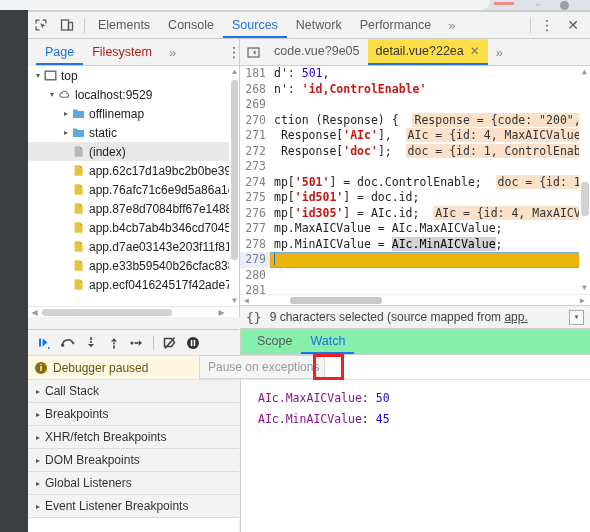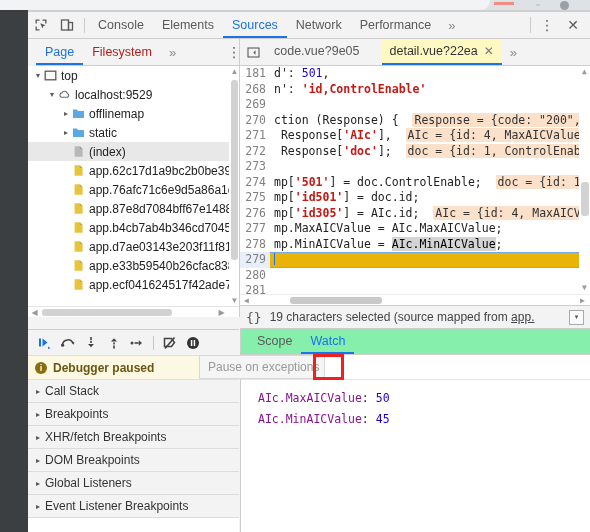--- a/index.html
+++ b/index.html
@@ -94,21 +94,21 @@
     position: absolute; left: 212px; top: 0; width: 350px; height: 27px;
     display: flex; align-items: center; border-bottom: 1px solid #cdcdcd;
     background: #f3f3f3;
   }
   .file-tab {
     padding: 0 8px; height: 26px; line-height: 26px; font-size: 12.5px;
     color: #5a5a5a; cursor: pointer; white-space: nowrap;
     border-bottom: 2px solid transparent; display: flex; align-items: center;
   }
   .file-tab.active {
-    color: #333; border-bottom-color: #1a73e8; background: #fef9c3; margin-left: 14px;
+    color: #333; border-bottom-color: #1a73e8; background: #fde047;
   }
   .file-tab .tabclose { margin-left: 6px; color: #777; font-size: 12px; }
   .panel-vline {
     position: absolute; left: 211px; top: 27px; width: 1px; height: 278px;
     background: #cdcdcd;
   }
 
   
   .navigator {
     position: absolute; left: 0; top: 54px; width: 211px; height: 251px;
@@ -238,21 +238,21 @@
   .paused-banner {
     position: absolute; left: 0; top: 343px; width: 211px; height: 25px;
     background: #fdf8e3; border-top: 1px solid #e8e0c0; border-bottom: 1px solid #e8e0c0;
     display: flex; align-items: center; padding-left: 7px; gap: 6px;
   }
   .warn-dot {
     width: 12px; height: 12px; border-radius: 50%; background: #8a6d0b;
     color: #fdf8e3; font-size: 9px; font-weight: bold; line-height: 12px;
     text-align: center; flex: none;
   }
-  .paused-text { font-size: 12px; color: #6b5611; font-weight: bold; }
+  .paused-text { font-size: 12px; color: #6b5611; font-weight: normal; }
 
   
   .tooltip-pause {
     position: absolute; left: 199px; top: 355px; width: 126px; height: 24px;
     background: #f5f5f5; border: 1px solid #d8d8d8;
     font-size: 12px; color: #9a9a9a; line-height: 22px; padding-left: 8px;
     white-space: nowrap; overflow: hidden; z-index: 40;
   }
 
   
@@ -333,22 +333,22 @@
         </svg>
       </div>
       <div class="icon-btn">
         <svg width="14" height="14" viewBox="0 0 14 14">
           <rect x="1.5" y="2" width="7" height="10" fill="none" stroke="#5a5a5a" stroke-width="1.3"></rect>
           <rect x="8.5" y="4.5" width="4" height="7.5" fill="none" stroke="#5a5a5a" stroke-width="1.3"></rect>
         </svg>
       </div>
       <div class="tb-divider"></div>
 
+      <div class="main-tab">Elements</div>
       <div class="main-tab">Console</div>
-      <div class="main-tab">Elements</div>
       <div class="main-tab active">Sources</div>
       <div class="main-tab">Network</div>
       <div class="main-tab">Performance</div>
       <div class="chevrons">»</div>
 
       <div class="tabbar-spacer"></div>
       <div class="vsep"></div>
       <div class="icon-btn" style="color:#5a5a5a;font-size:14px;">⋮</div>
       <div class="icon-btn" style="color:#5a5a5a;font-size:14px;margin-right:4px;">✕</div>
     </div>
@@ -587,21 +587,21 @@
       </div>
       <div class="editor-scroll-h">
         <div class="hleft">◀</div>
         <div class="hthumb"></div>
         <div class="hright" style="right:2px;">▶</div>
       </div>
     </div>
 
     <div class="editor-status">
       <span class="braces">{}</span>
-      <span class="status-text"><span>19 characters selected  (source mapped from </span><u>app.</u></span>
+      <span class="status-text"><span>9 characters selected  (source mapped from </span><u>app.</u></span>
       <span class="status-dd">▾</span>
     </div>
 
     <div class="dbg-toolbar">
       <div class="dbg-btn">
         <svg width="16" height="16" viewBox="0 0 16 16">
           <rect x="2" y="3.5" width="2" height="8" fill="#1a73e8"></rect>
           <path d="M5.5 3.5l5 4-5 4z" fill="#1a73e8"></path>
           <path d="M11 11.5l2.5 1.8-2.5.6z" fill="#1a73e8"></path>
         </svg>

